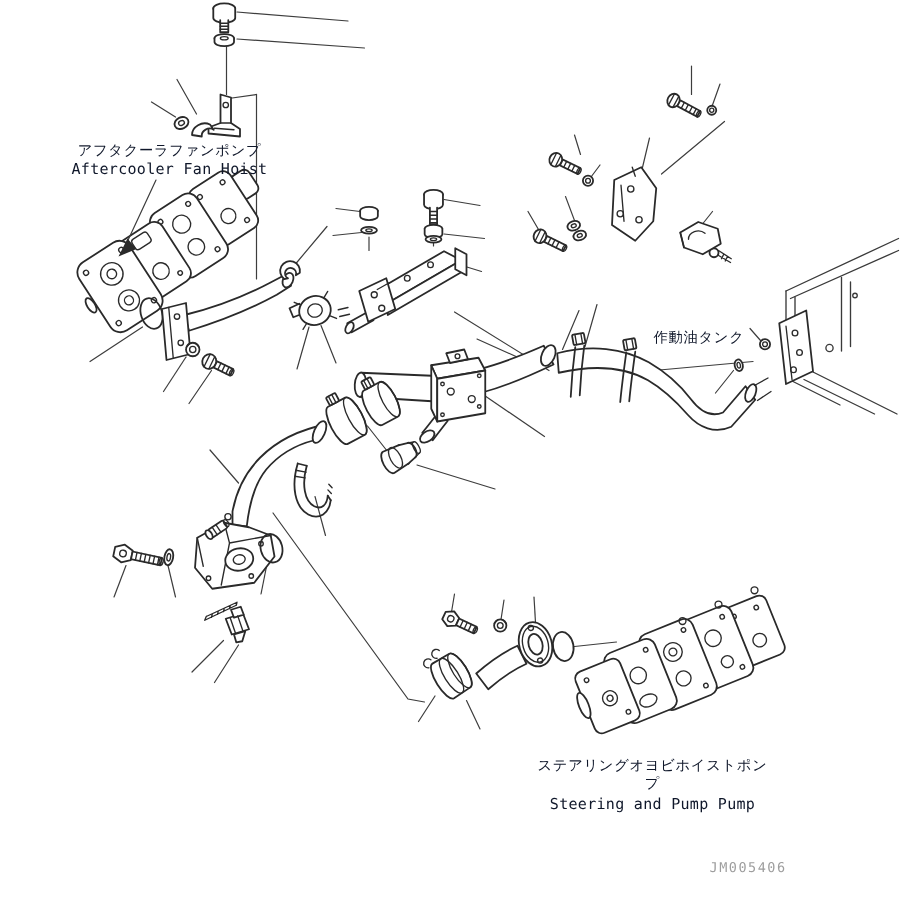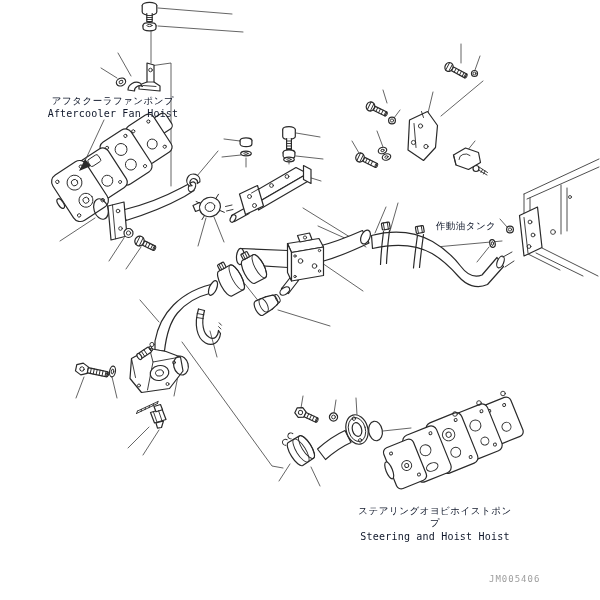--- a/index.html
+++ b/index.html
@@ -493,18 +493,18 @@
   <span class="jp">アフタクーラファンポンプ</span>
   <span class="en">Aftercooler Fan Hoist</span>
 </div>
 
 <div class="lbl" style="left:401px;top:188px;width:130px;margin-top:32px;">
   <span class="jp">作動油タンク</span>
 </div>
 
 <div class="lbl" style="left:355px;top:505px;width:160px;">
   <span class="jp">ステアリングオヨビホイストポンプ</span>
-  <span class="en">Steering and Hoist Hoist</span>
+  <span class="en">Steering and Pump Pump</span>
 </div>
 
-<div class="wm" style="left: 489px; top: 574px; color: rgb(158, 158, 158);">JM005406</div>
+<div class="wm" style="left: 473px; top: 574px; color: rgb(158, 158, 158);">JM005406</div>
 
 </div>
 
 </body></html>

